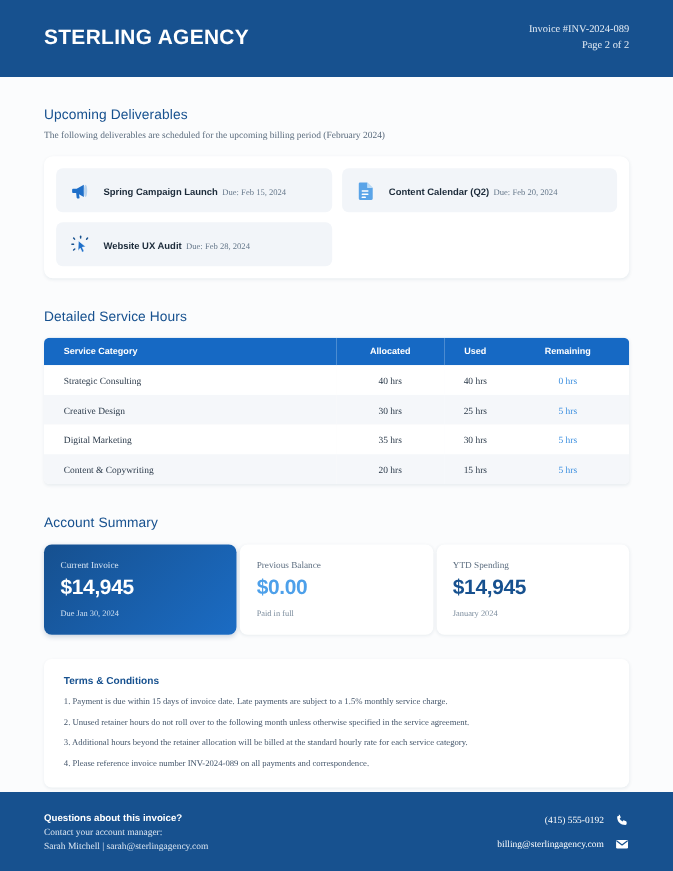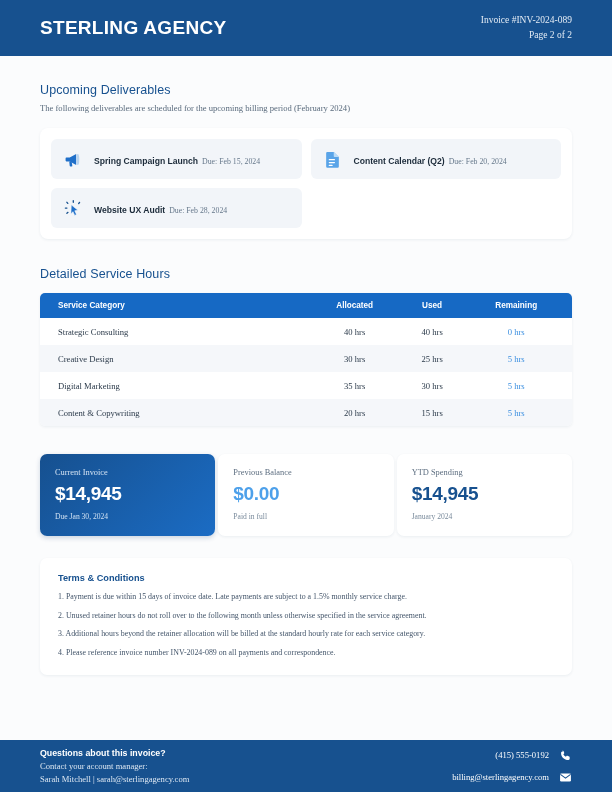--- a/index.html
+++ b/index.html
@@ -8,21 +8,21 @@
     width: 612px;
     height: 792px;
     background: #fbfcfd;
     font-family: "Liberation Serif", serif;
     overflow: hidden;
     position: relative;
   }
 
   
   .header {
-    height: 56px;
+    height: 70px;
     background: #17518f;
     display: flex;
     align-items: center;
     justify-content: space-between;
     padding: 0 40px;
   }
   .brand {
     font-family: "Liberation Sans", sans-serif;
     font-weight: bold;
     font-size: 19px;
@@ -175,21 +175,21 @@
     color: #43556a;
     margin-bottom: 8px;
     line-height: 1.35;
   }
   .terms-list li:last-child { margin-bottom: 0; }
 
   
   .footer {
     position: absolute;
     left: 0; right: 0; bottom: 0;
-    height: 52px;
+    height: 72px;
     background: #17518f;
     display: flex;
     align-items: center;
     justify-content: space-between;
     padding: 0 40px;
   }
   .footer-q {
     font-family: "Liberation Sans", sans-serif;
     font-weight: bold;
     font-size: 8.8px;
@@ -306,20 +306,21 @@
         <td>Content &amp; Copywriting</td>
         <td>20 hrs</td>
         <td>15 hrs</td>
         <td class="remaining">5 hrs</td>
       </tr>
     </tbody>
   </table>
 </div>
 
 <div class="section summary-wrap">
+  <div class="section-title">Account Summary</div>
 
   <div class="summary-grid">
     <div class="sum-card primary">
       <div class="sum-label">Current Invoice</div>
       <div class="sum-value">$14,945</div>
       <div class="sum-note">Due Jan 30, 2024</div>
     </div>
     <div class="sum-card">
       <div class="sum-label">Previous Balance</div>
       <div class="sum-value light">$0.00</div>

